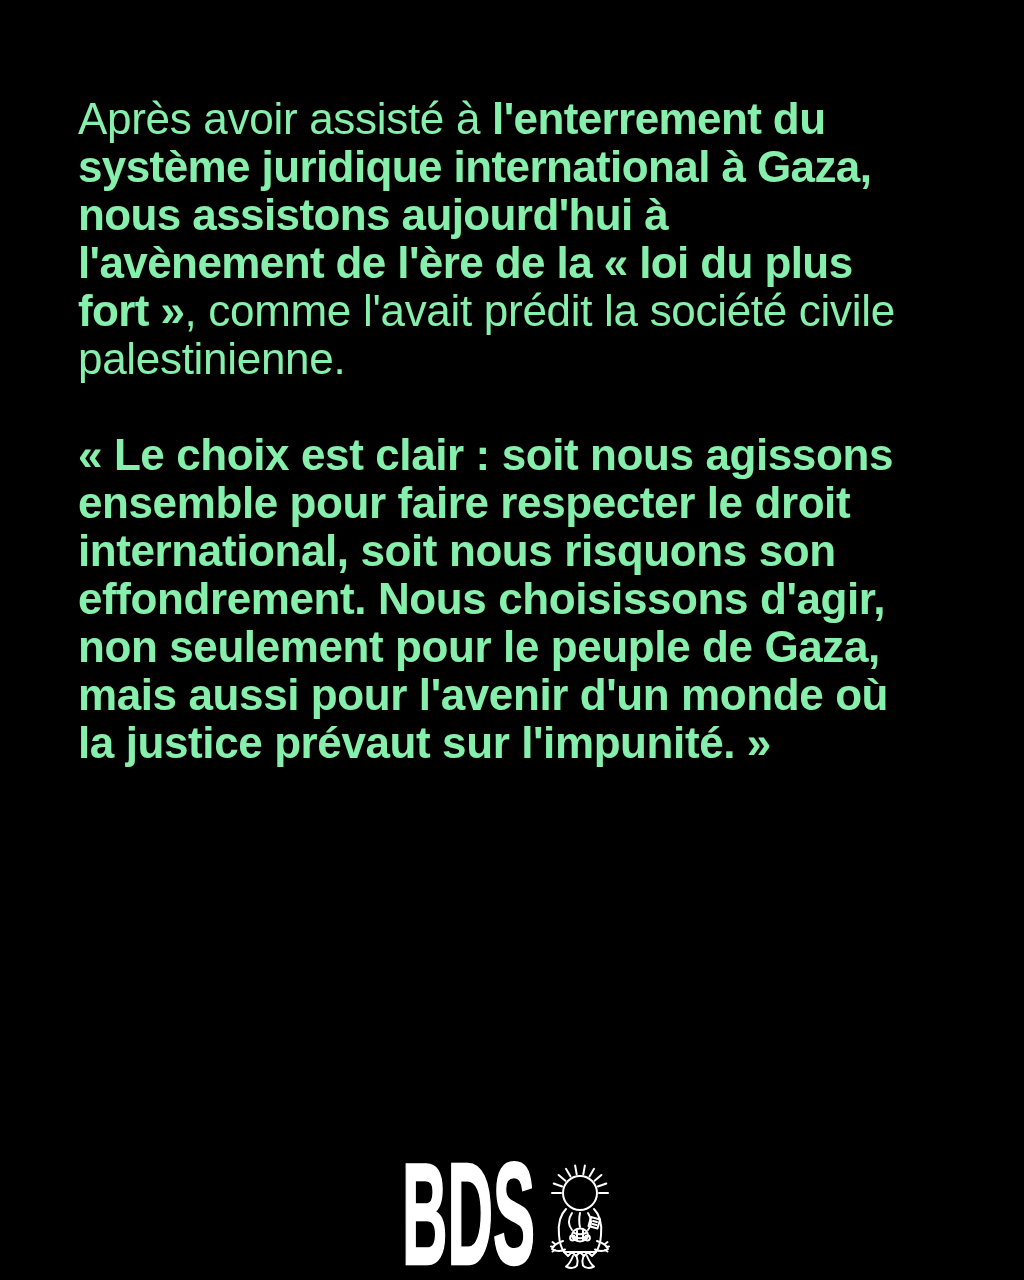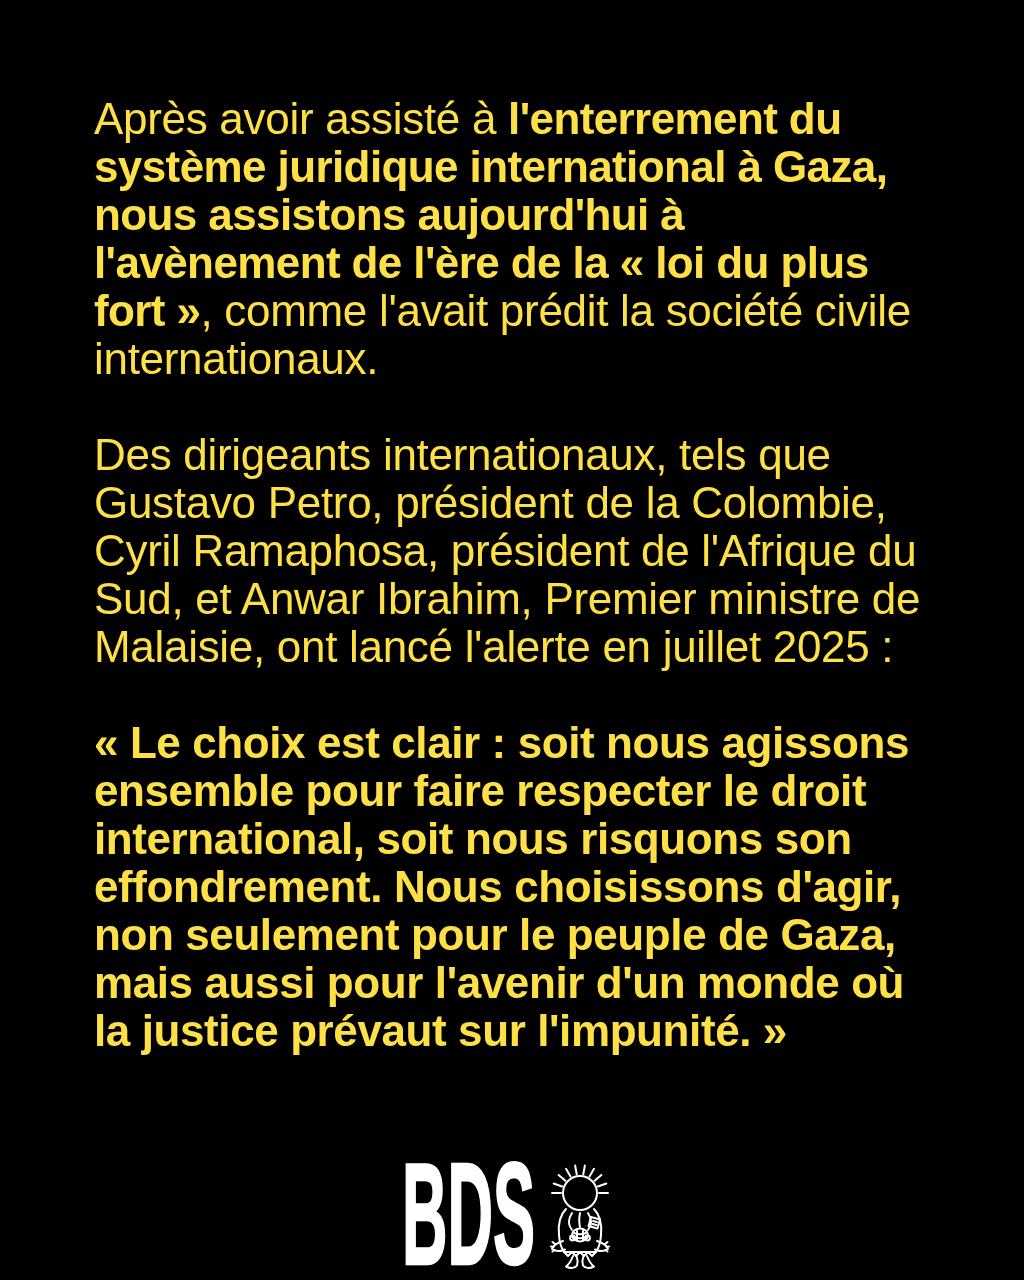--- a/index.html
+++ b/index.html
@@ -16,26 +16,26 @@
     font-family: "Liberation Sans", sans-serif;
     overflow: hidden;
   }
   .text-block {
     position: absolute;
     left: 78px;
     top: 95px;
     width: 880px;
   }
   .para {
-    margin: 0 0 48px 16px;
+    margin: 0 0 48px 0;
     font-size: 44px;
     line-height: 48px;
     letter-spacing: -0.3px;
     white-space: pre-line;
-    color: #fde047;
+    color: #86efac;
   }
   .seg-regular {
     font-weight: 400;
     font-style: normal;
   }
   .seg-bold {
     font-weight: 700;
     font-style: normal;
     letter-spacing: -0.6px;
   }
@@ -58,26 +58,21 @@
 <body>
 
 <div class="poster">
 
   <section class="text-block">
     <p class="para"><span class="seg-regular">Après avoir assisté à </span><span class="seg-bold">l'enterrement du
 système juridique international à Gaza,
 nous assistons aujourd'hui à
 l'avènement de l'ère de la « loi du plus
 fort »</span><span class="seg-regular">, comme l'avait prédit la société civile
-internationaux.</span></p>
-    <p class="para"><span class="seg-regular">Des dirigeants internationaux, tels que
-Gustavo Petro, président de la Colombie,
-Cyril Ramaphosa, président de l'Afrique du
-Sud, et Anwar Ibrahim, Premier ministre de
-Malaisie, ont lancé l'alerte en juillet 2025 :</span></p>
+palestinienne.</span></p>
     <p class="para"><span class="seg-bold-italic">« Le choix est clair : soit nous agissons
 ensemble pour faire respecter le droit
 international, soit nous risquons son
 effondrement. Nous choisissons d'agir,
 non seulement pour le peuple de Gaza,
 mais aussi pour l'avenir d'un monde où
 la justice prévaut sur l'impunité. »</span></p>
   </section>
 
   <footer class="logo-footer">

